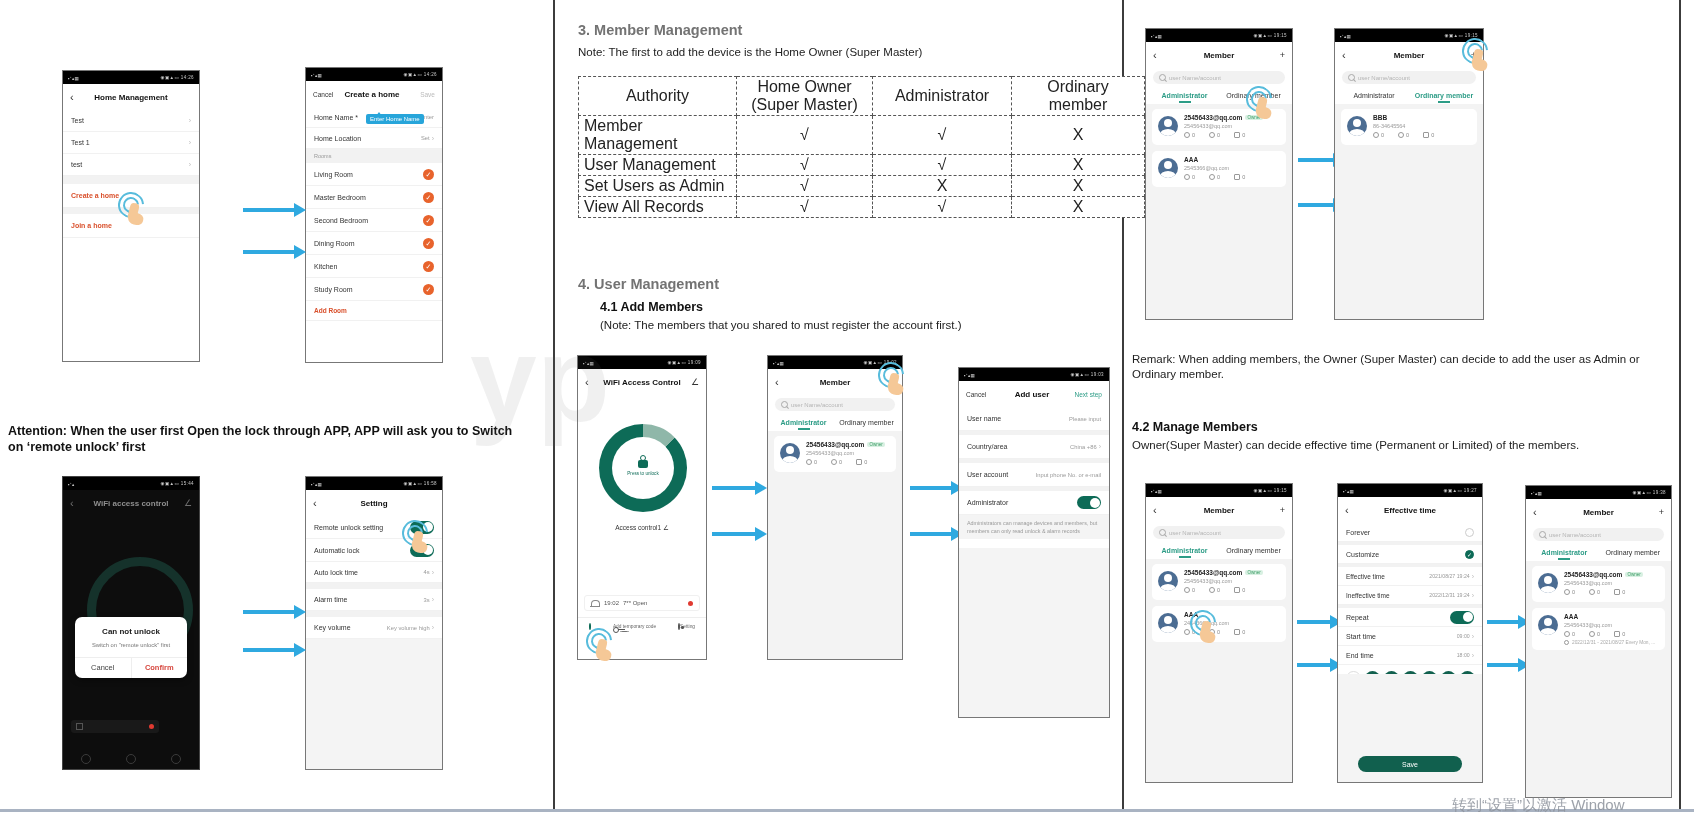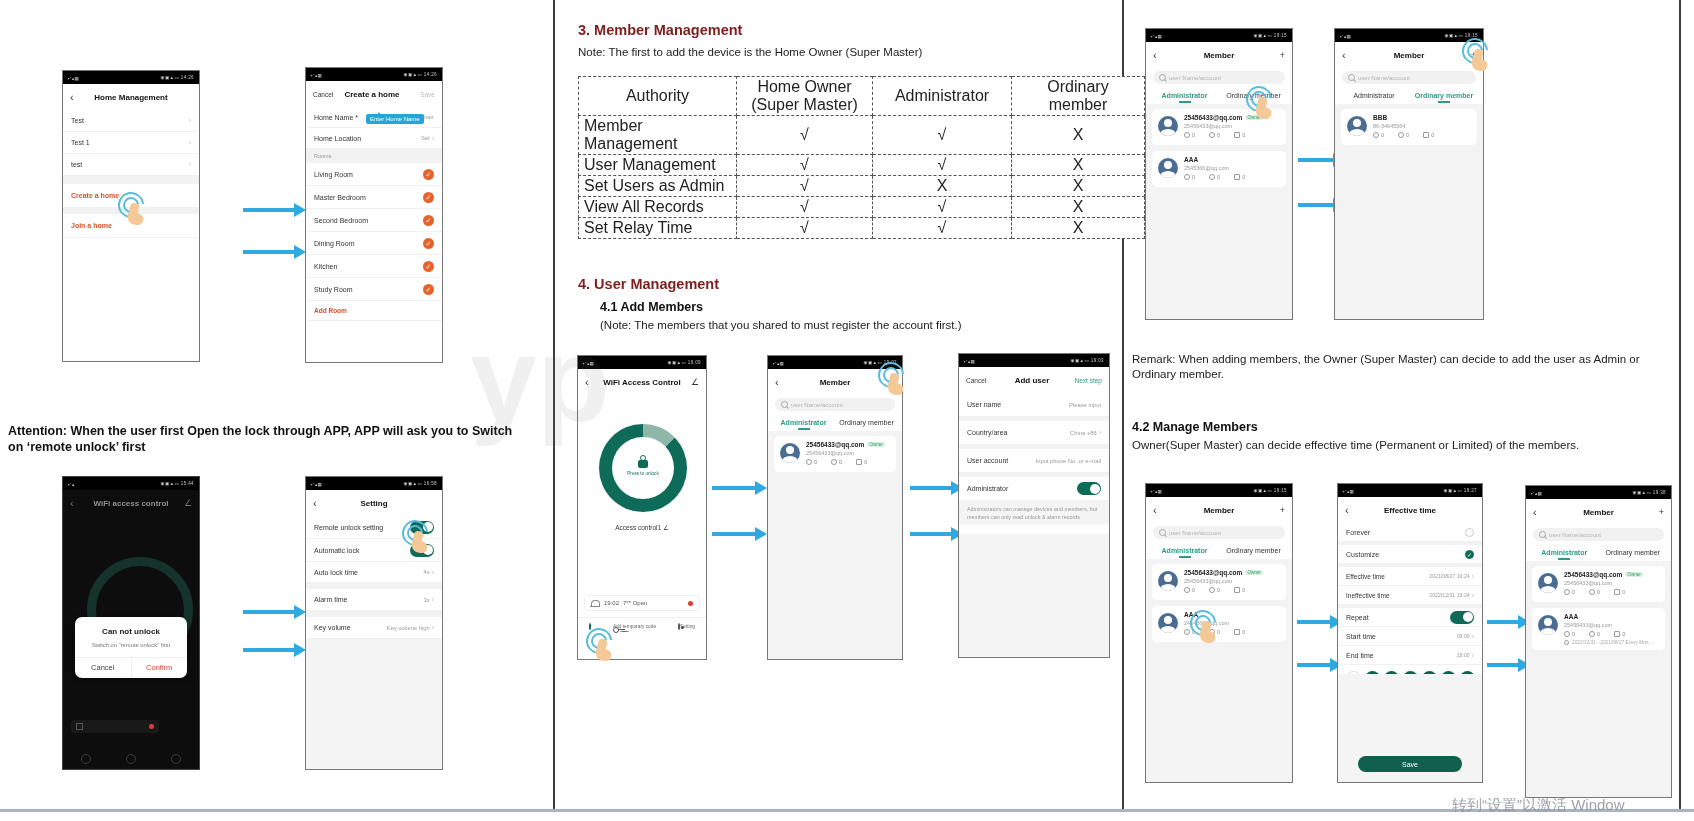--- a/index.html
+++ b/index.html
@@ -3,21 +3,21 @@
 <meta charset="utf-8">
 <style>
   html,body{margin:0;padding:0;background:#fff;}
   .page{position:relative;width:1694px;height:821px;background:#fff;overflow:hidden;
         font-family:"Liberation Sans",sans-serif;color:#1c1c1c;}
   .vline{position:absolute;top:0;width:2px;height:809px;background:#3c3c3c;}
   .hbottom{position:absolute;left:0;top:809px;width:1694px;height:3px;background:#a9b3c2;}
   .rborder{position:absolute;top:0;left:1679px;width:2px;height:809px;background:#3c3c3c;}
 
   .boldnote{position:absolute;font-weight:bold;font-size:12.5px;line-height:1.25;color:#111;}
-  .h-big{position:absolute;font-weight:bold;font-size:14.5px;color:#7f1d1d;text-align:center;}
+  .h-big{position:absolute;font-weight:bold;font-size:14.5px;color:#737373;text-align:center;}
   .h-sub{position:absolute;font-weight:bold;font-size:12.5px;color:#111;}
   .ptext{position:absolute;font-size:11.5px;line-height:1.32;color:#222;}
 
   
   .atable{position:absolute;border-collapse:collapse;font-size:16px;color:#222;}
   .atable td,.atable th{border:1.5px dashed #555;padding:1px 5px;background:#fff;font-weight:normal;}
   .atable th{text-align:center;height:32px;}
   .atable td{height:18px;text-align:center;}
   .atable td.nm{text-align:left;white-space:pre-line;}
 
@@ -64,21 +64,21 @@
   .dark{background:#0d0d0d;border-color:#444;}
   .dark .phead{background:transparent;}
   .dark .phead .ttl{color:#8f8f8f;}
   .dark .phead .bk,.dark .phead .rt{color:#6f6f6f;}
   .ghostring{position:absolute;border:9px solid #15322b;border-radius:50%;}
   .dlg{position:absolute;background:#fff;border-radius:7px;z-index:3;text-align:center;box-shadow:0 2px 6px rgba(0,0,0,.4);}
   .dlg .t{font-size:8px;font-weight:bold;color:#1a1a1a;margin-top:10px;}
   .dlg .b{font-size:5.8px;color:#777;margin-top:6px;}
   .dlg .btns{display:flex;border-top:1px solid #eee;margin-top:9px;height:20px;line-height:20px;}
   .dlg .btns span{flex:1;font-size:7.5px;color:#444;}
-  .dlg .btns .cfm{color:#d6453c;font-weight:normal;border-left:1px solid #eee;}
+  .dlg .btns .cfm{color:#d6453c;font-weight:bold;border-left:1px solid #eee;}
   .dimpill{position:absolute;left:8px;right:40px;bottom:36px;height:13px;background:#191919;border-radius:3px;display:flex;align-items:center;gap:4px;padding:0 5px;}
   .dimsq{width:5px;height:5px;border:1px solid #555;}
   .reddot{width:5px;height:5px;border-radius:50%;background:#e03a31;margin-left:auto;flex:none;}
   .dimacts{position:absolute;left:0;right:0;bottom:5px;display:flex;justify-content:space-around;}
   .dimico{width:8px;height:8px;border:1.2px solid #3b3b3b;border-radius:50%;}
 
   
   .ring{position:absolute;border-radius:50%;background:conic-gradient(#8fb7a9 0 13%,#0d6b57 13% 100%);}
   .ring .inner{position:absolute;left:13px;top:13px;right:13px;bottom:13px;background:#fff;border-radius:50%;
     display:flex;flex-direction:column;align-items:center;justify-content:center;gap:3px;}
@@ -340,26 +340,20 @@
       <td>√</td>
       <td>X</td>
       <td>X</td>
     </tr>
     <tr>
       <td class="nm">View All Records</td>
       <td>√</td>
       <td>√</td>
       <td>X</td>
     </tr>
-    <tr>
-      <td class="nm">Set Relay Time</td>
-      <td>√</td>
-      <td>√</td>
-      <td>X</td>
-    </tr>
   </tbody>
     </table>
 
   <div class="h-big" style="left:578px;top:276px">4. User Management</div>
   <div class="h-sub" style="left:600px;top:300px">4.1 Add Members</div>
   <div class="ptext" style="left:600px;top:318px;width:500px">(Note: The members that you shared to must register the account first.)</div>
 
   <div class="phone" style="left:577px;top:355px;width:130px;height:305px">
     <div class="sbar">
       <span>▪⁺▴▦</span>
@@ -433,21 +427,21 @@
               <span>0</span>
             </span>
         </div>
       </div>
     </div>
   </div>
 
   <div class="arrow" style="left:910px;top:486px;width:42px"></div>
   <div class="arrow" style="left:910px;top:532px;width:42px"></div>
 
-  <div class="phone" style="left:958px;top:353px;width:152px;height:305px">
+  <div class="phone" style="left:958px;top:367px;width:152px;height:351px">
     <div class="sbar">
       <span>▪⁺▴▦</span>
       <span>◉▣▲▭ 19:03</span>
     </div>
     <div class="phead">
       <span class="lt">Cancel</span>
       <span class="ttl">Add user</span>
       <span class="rtt" style="color:#2c9c86">Next step</span>
     </div>
     <div class="lrow" style="height:24px">

